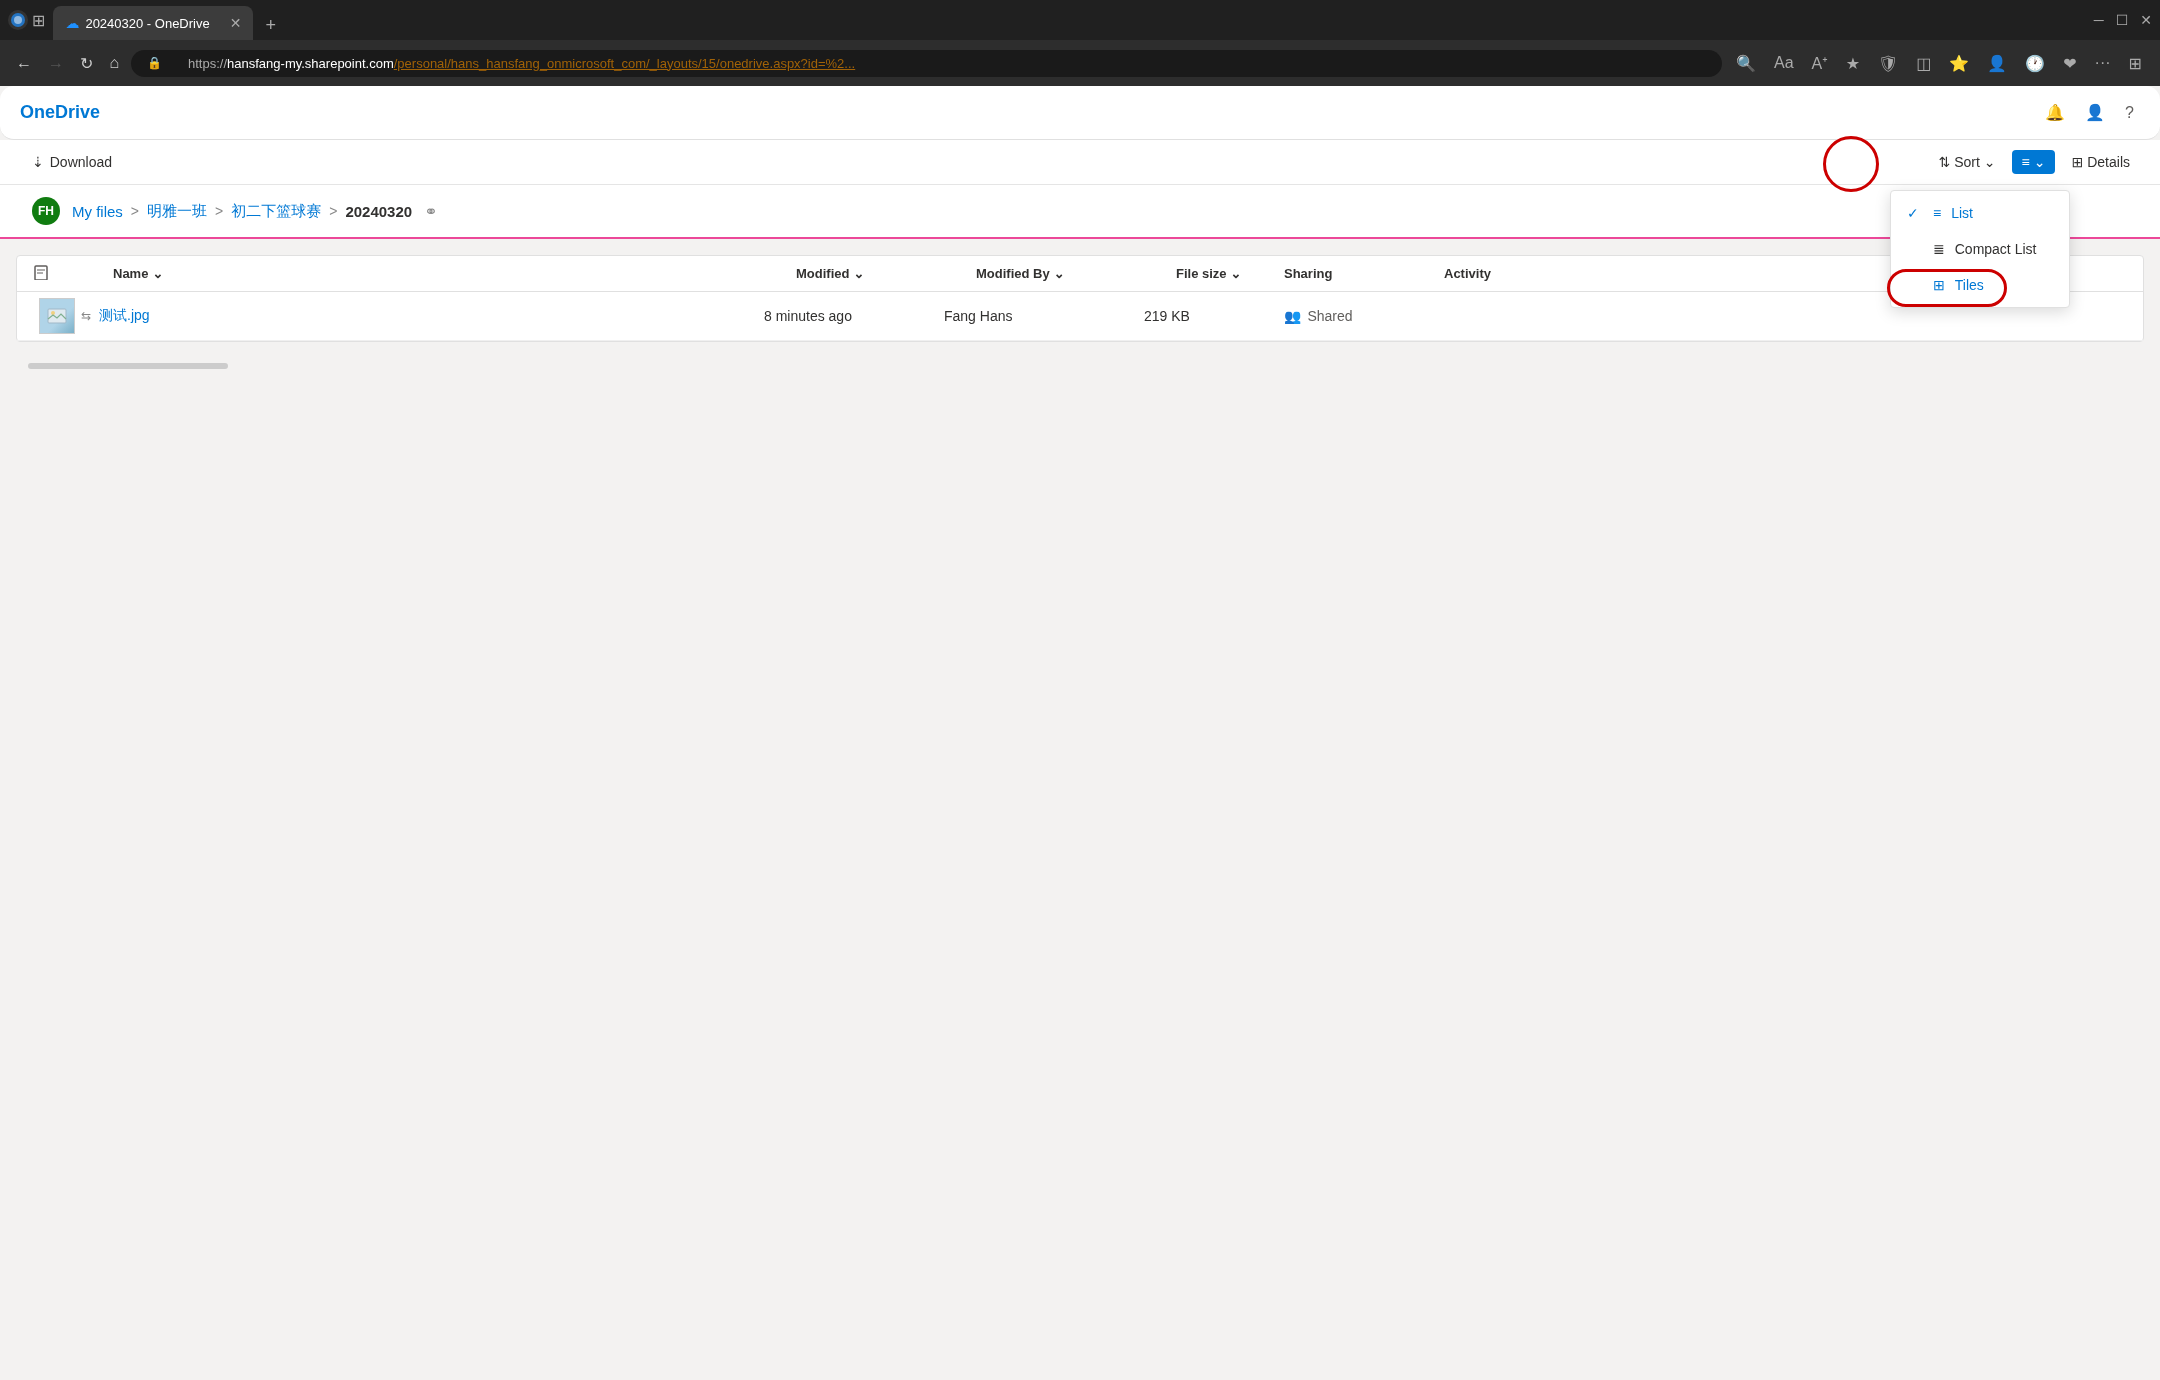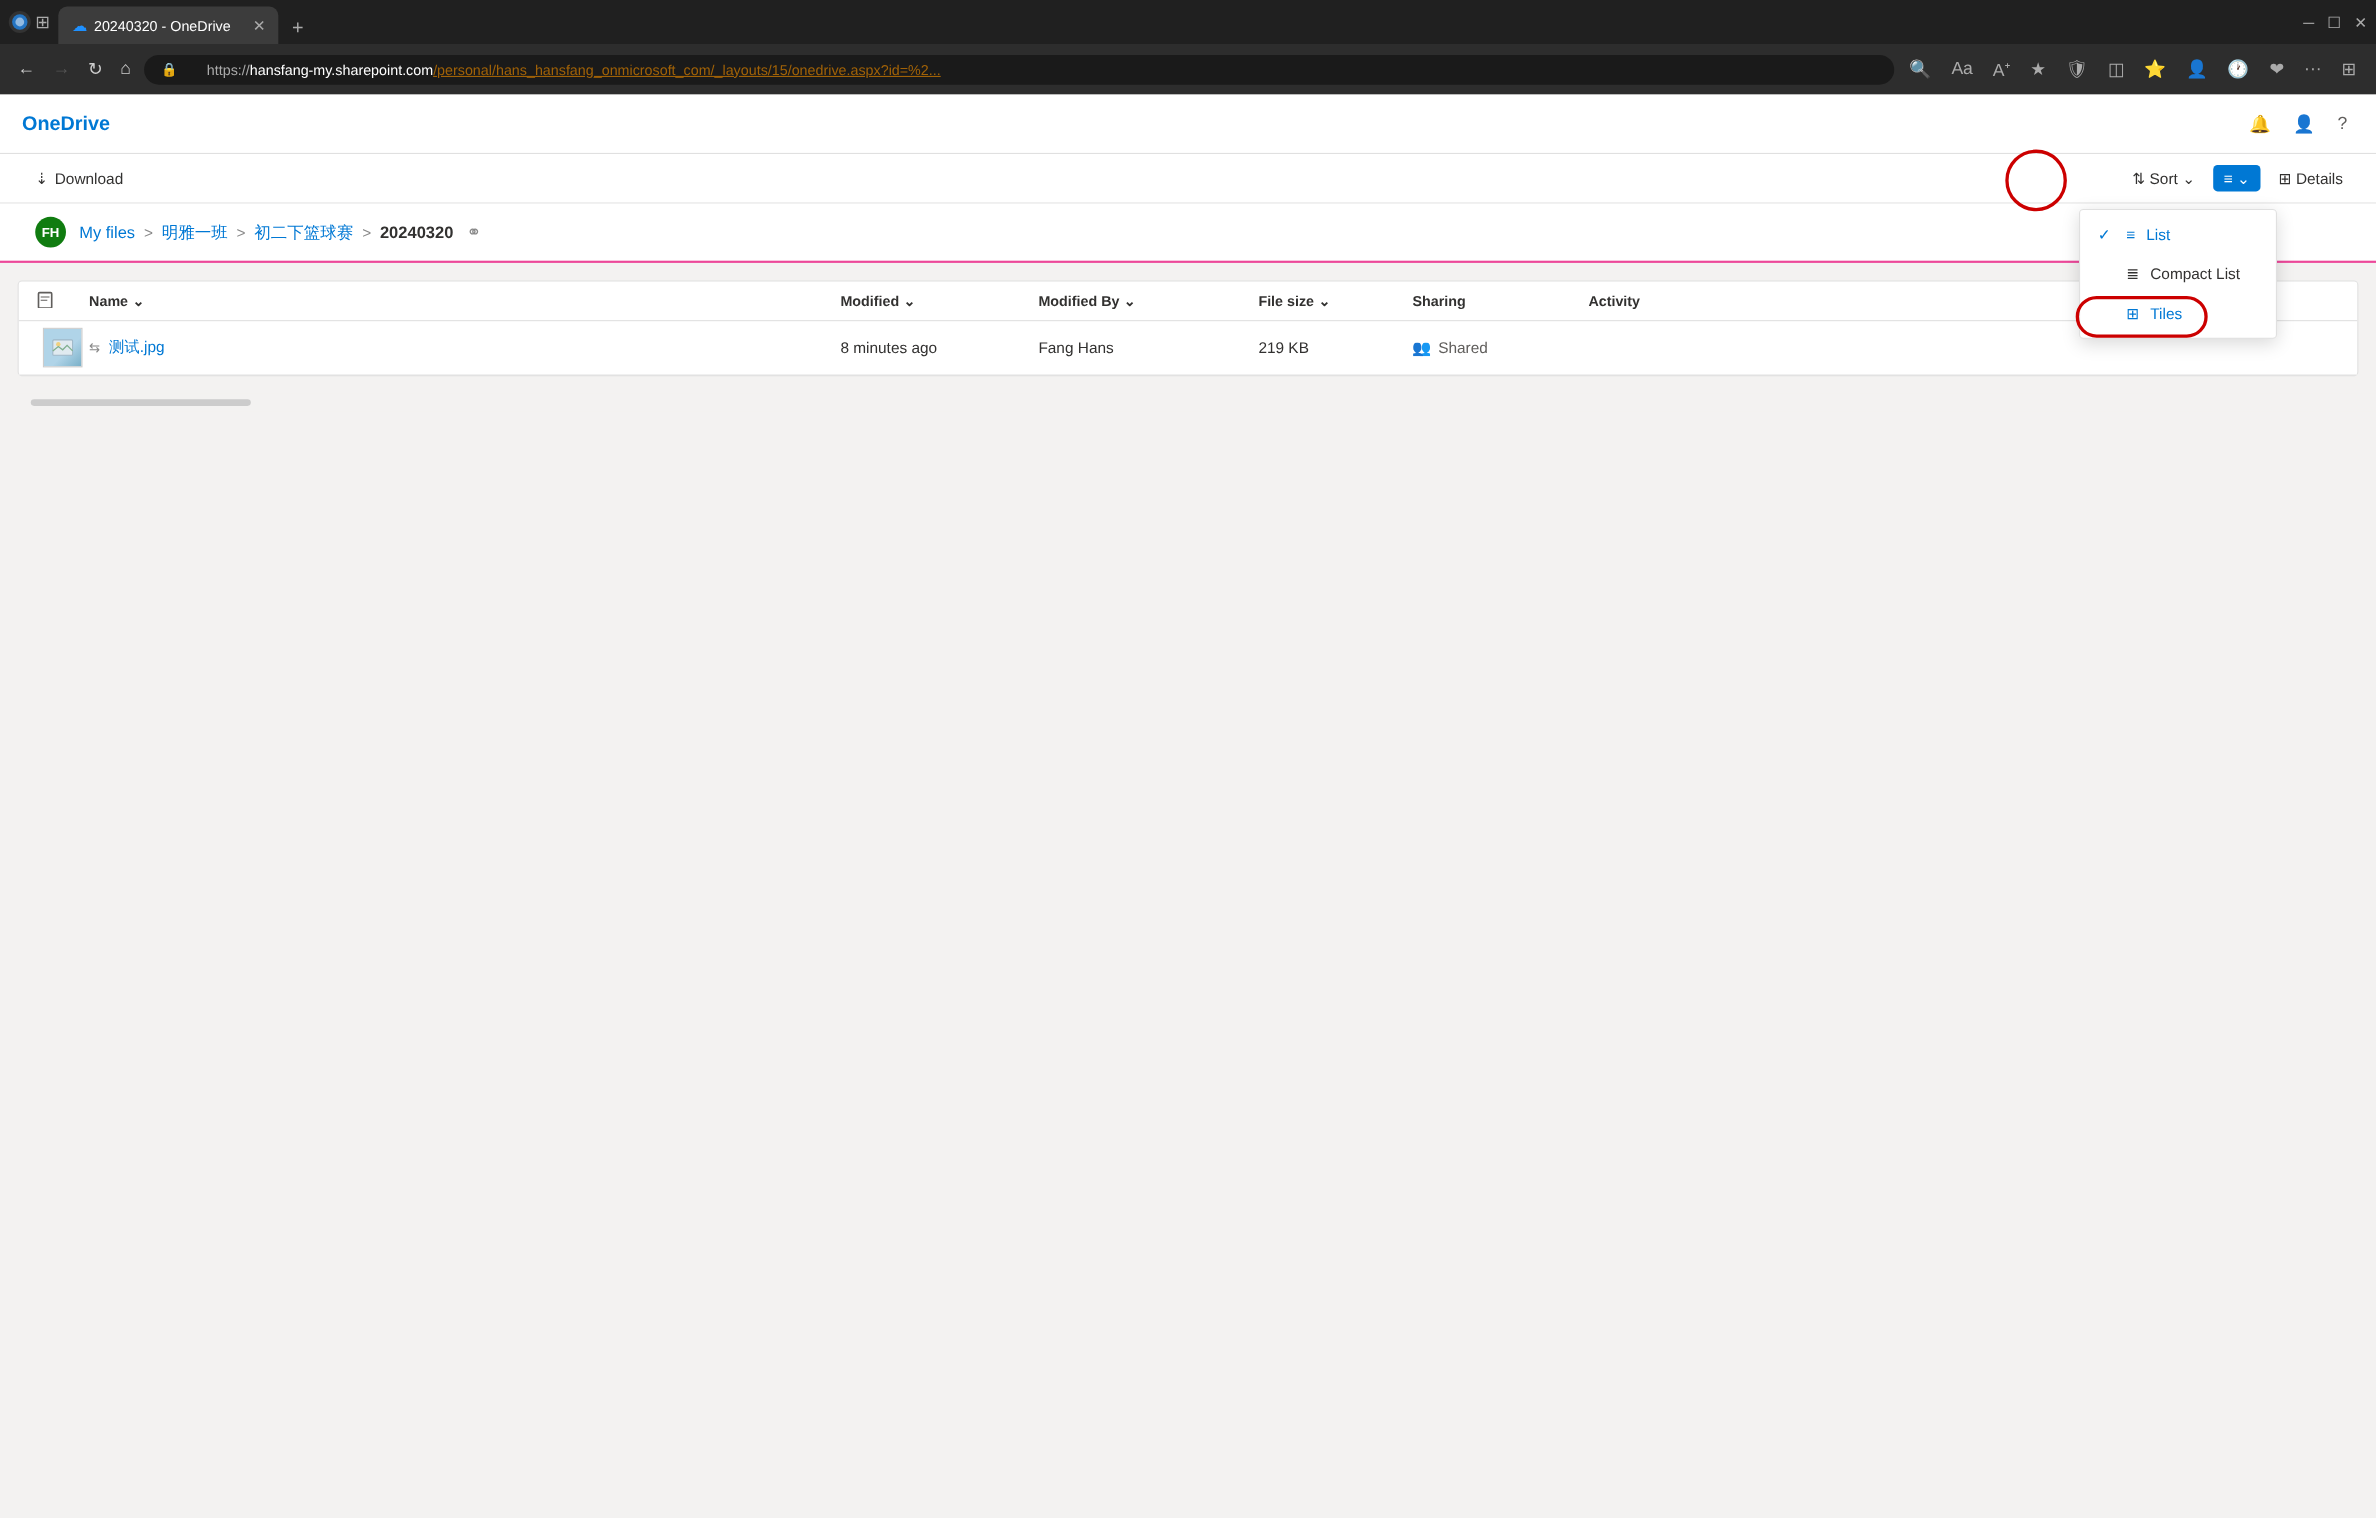--- a/index.html
+++ b/index.html
@@ -110,20 +110,21 @@
       background: #f3f2f1;
       min-height: calc(100vh - 86px);
     }
     .od-header {
       background: #fff;
       display: flex;
       align-items: center;
       padding: 0 20px;
       height: 54px;
       border-bottom: 1px solid #e0e0e0;
+      border-radius: 14px;
     }
     .od-logo {
       font-size: 18px;
       font-weight: 600;
       color: #0078d4;
       margin-right: 20px;
     }
     .od-header-actions {
       display: flex;
       align-items: center;
@@ -235,21 +236,21 @@
       display: grid;
       grid-template-columns: 48px 1fr 180px 200px 140px 160px 1fr;
       align-items: center;
       padding: 8px 16px;
       border-bottom: 1px solid #e0e0e0;
       font-size: 13px;
       font-weight: 600;
       color: #323130;
     }
     .file-list-header .col-name {
-      display: flex; align-items: flex-end; gap: 4px; cursor: pointer;
+      display: flex; align-items: flex-end; gap: 4px; cursor: pointer; margin-left: 32px;
     }
     .file-row {
       display: grid;
       grid-template-columns: 48px 1fr 180px 200px 140px 160px 1fr;
       align-items: center;
       padding: 6px 16px;
       border-bottom: 1px solid #f0f0f0;
       font-size: 14px;
       color: #323130;
     }

